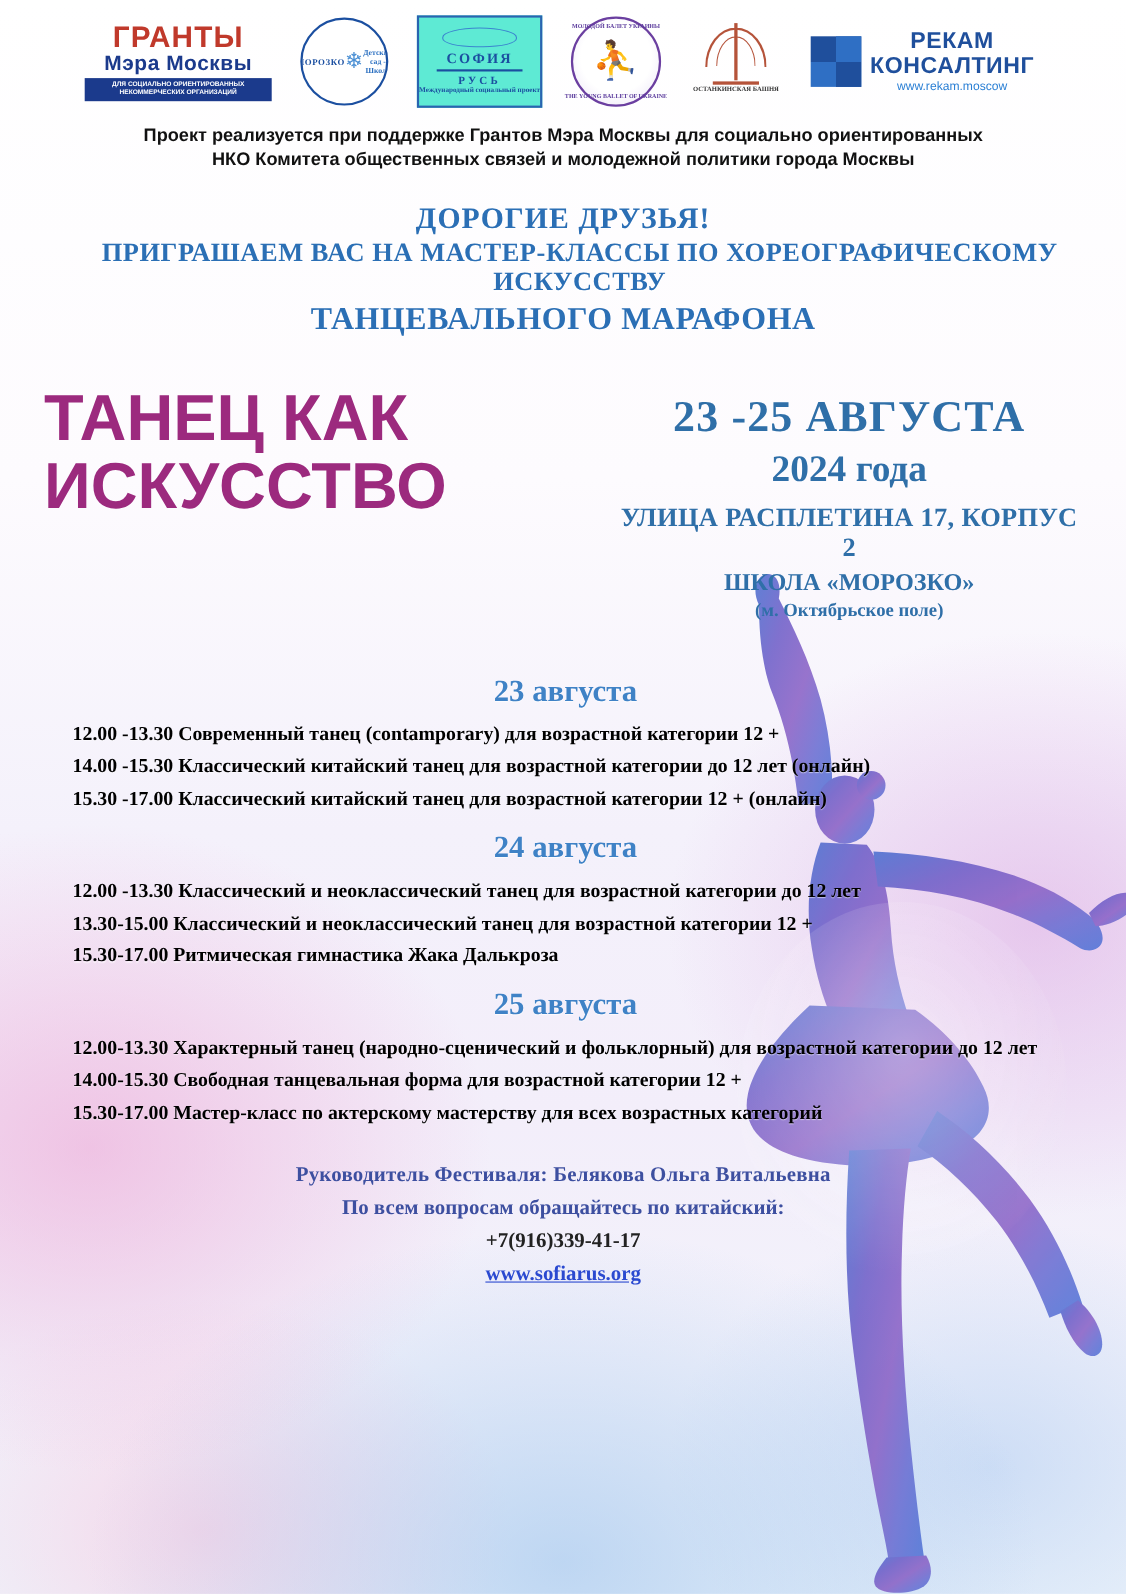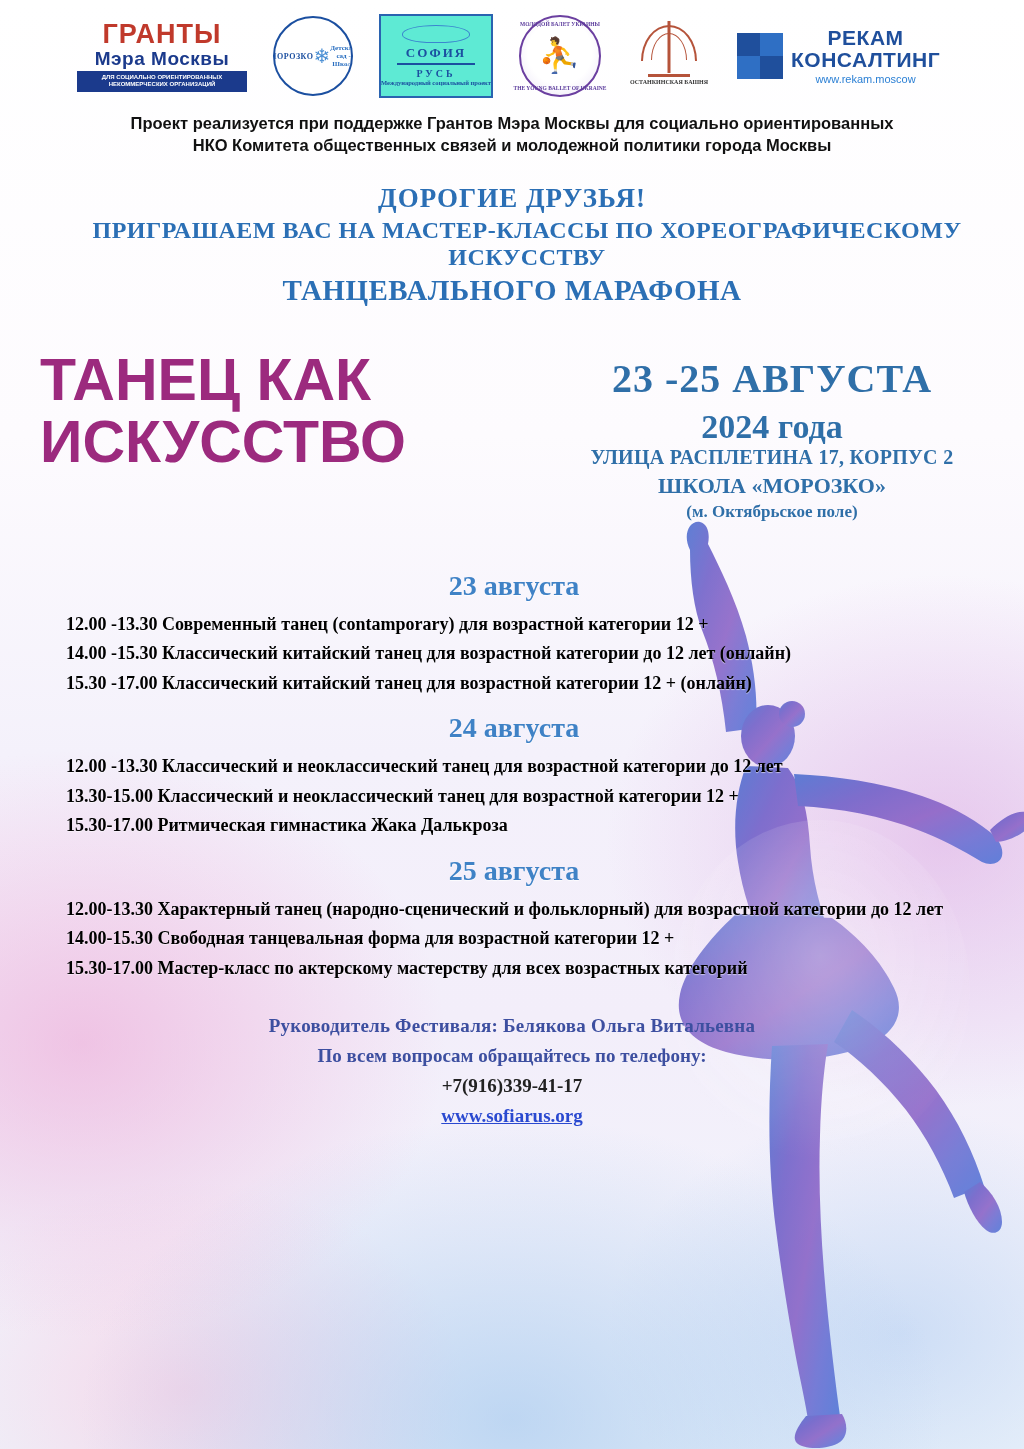--- a/index.html
+++ b/index.html
@@ -220,21 +220,21 @@
   .hero-right {
     flex: 1;
     text-align: center;
     padding-top: 6px;
     color: #2f6fa8;
     font-family: "Liberation Serif", serif;
     font-weight: bold;
   }
   .hero-right .d1 { font-size: 40px; letter-spacing: 1px; }
   .hero-right .d2 { font-size: 34px; margin-top: 6px; }
-  .hero-right .d3 { font-size: 20px; margin-top: 0; letter-spacing: .3px; text-align: center; }
+  .hero-right .d3 { font-size: 24px; margin-top: 12px; letter-spacing: .3px; text-align: center; }
   .hero-right .d4 { font-size: 22px; margin-top: 4px; }
   .hero-right .d5 { font-size: 17px; margin-top: 3px; font-weight: bold; }
 
   
   .dancer-wrap {
     position: absolute;
     left: 540px;
     top: 470px;
     width: 500px;
     height: 980px;
@@ -429,18 +429,18 @@
     <div>
       <div class="day-head">25 августа</div>
       <div class="sess">12.00-13.30 Характерный танец (народно-сценический и фольклорный) для возрастной категории до 12 лет</div>
       <div class="sess">14.00-15.30 Свободная танцевальная форма для возрастной категории 12 +</div>
       <div class="sess">15.30-17.00 Мастер-класс по актерскому мастерству для всех возрастных категорий</div>
     </div>
   </div>
 
   <div class="footer">
     <div class="f1">Руководитель Фестиваля: Белякова Ольга Витальевна</div>
-    <div class="f2">По всем вопросам обращайтесь по телефону:</div>
+    <div class="f2">По всем вопросам обращайтесь по китайский:</div>
     <div class="f3">+7(916)339-41-17</div>
     <div class="f4">www.sofiarus.org</div>
   </div>
 
 </div>
 
 </body></html>

